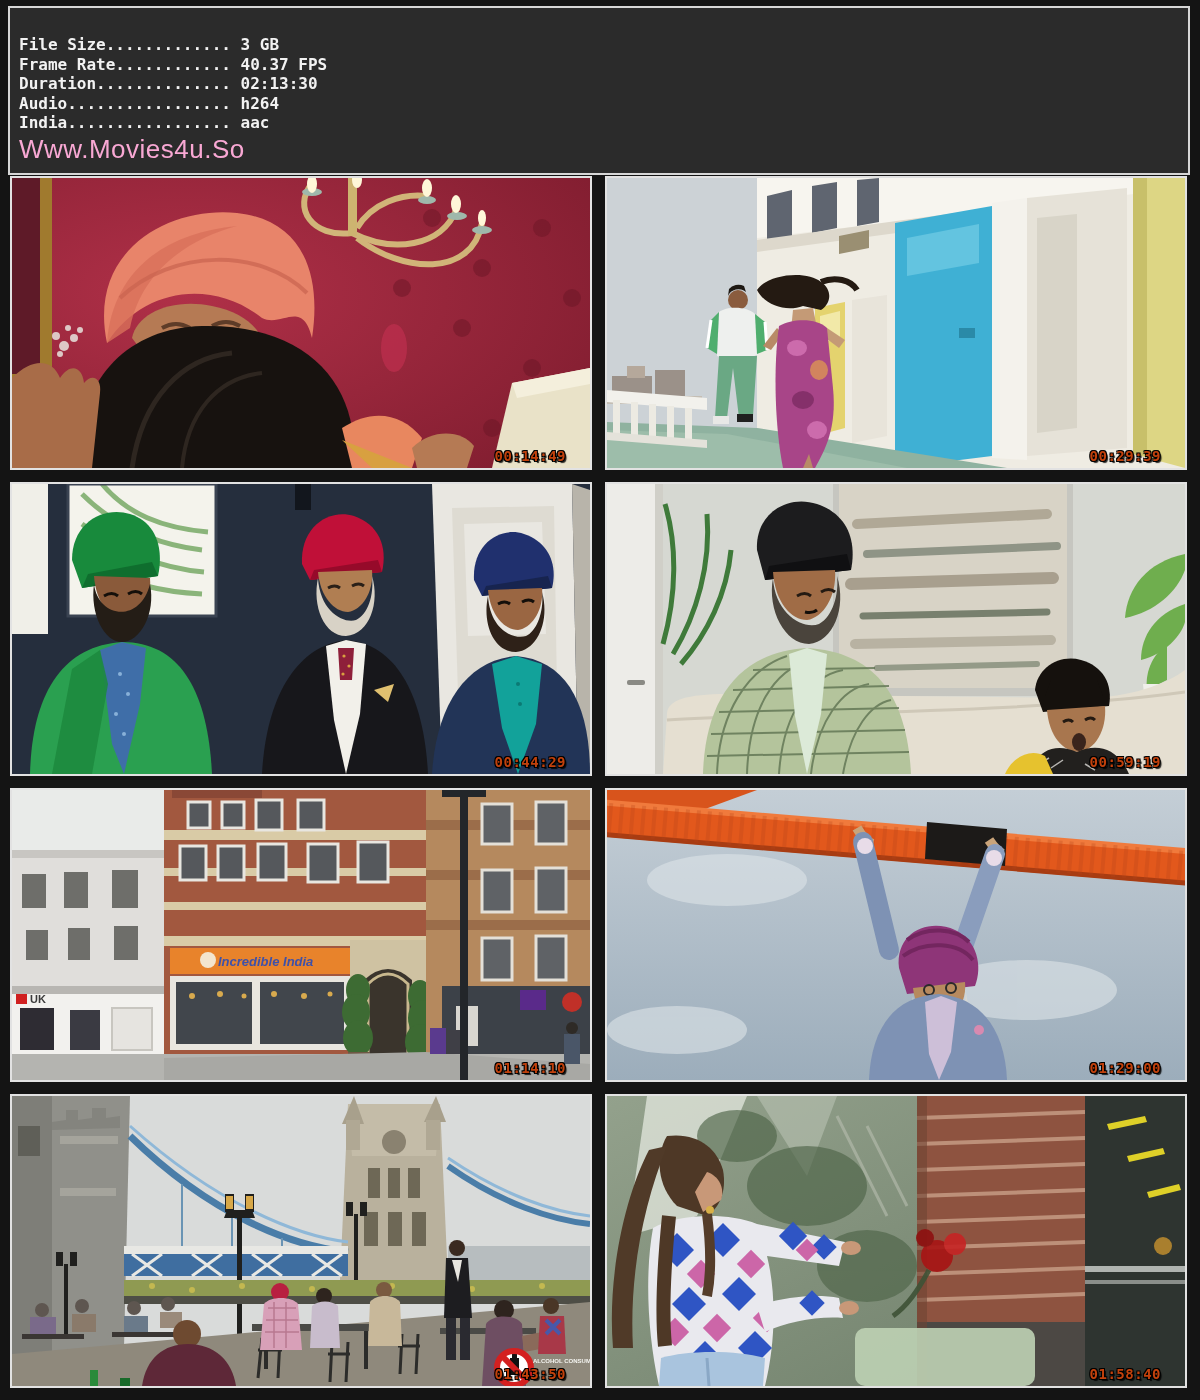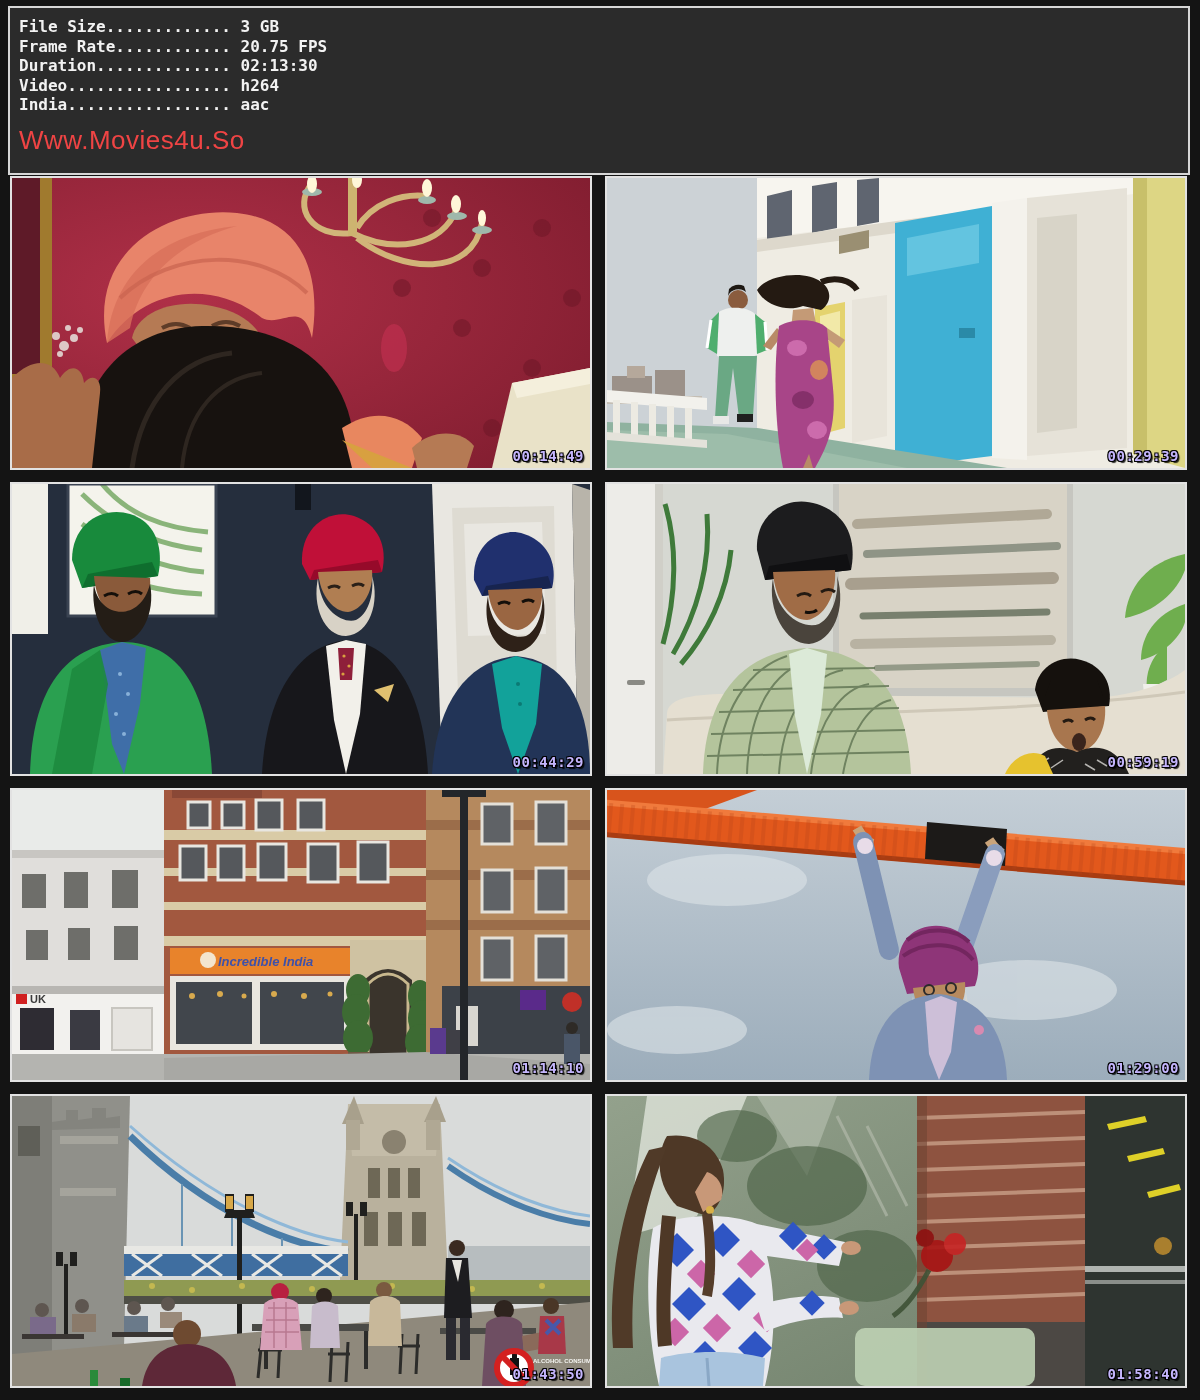--- a/index.html
+++ b/index.html
@@ -1,34 +1,34 @@
 <!DOCTYPE html>
 <html><head>
 <meta charset="utf-8">
 <style>
   *{margin:0;padding:0;box-sizing:border-box}
   html,body{background:#141414}
   body{width:1200px;height:1400px;position:relative;overflow:hidden;font-family:"DejaVu Sans Mono",monospace}
-  .info-panel{position:absolute;left:8px;top:6px;width:1182px;height:169px;background:#2b2b2b;border:2px solid #d6d6d6;padding:9px 0 0 9px}
+  .info-panel{position:absolute;left:8px;top:6px;width:1182px;height:169px;background:#2b2b2b;border:2px solid #d6d6d6;padding:27px 0 0 9px}
   .info-line{font:bold 16px/19.5px "DejaVu Sans Mono",monospace;color:#f2f2f2;white-space:pre}
-  .watermark{font:400 26px/30px "Liberation Sans",sans-serif;color:#ef4444;margin-top:10px;letter-spacing:.5px}
+  .watermark{font:400 26px/30px "Liberation Sans",sans-serif;color:#f9a8d4;margin-top:1px;letter-spacing:.5px}
   .grid{position:absolute;left:10px;top:176px;display:grid;grid-template-columns:582px 582px;grid-auto-rows:294px;column-gap:13px;row-gap:12px}
   .shot{position:relative;border:2px solid #e2e2e2;background:#000}
   .shot svg{display:block;width:578px;height:290px}
-  .ts{position:absolute;right:6px;bottom:4px;font:bold 14px "DejaVu Sans Mono",monospace;color:#c4b5fd;letter-spacing:.5px;
+  .ts{position:absolute;right:24px;bottom:4px;font:bold 14px "DejaVu Sans Mono",monospace;color:#c2410c;letter-spacing:.5px;
       text-shadow:-1px -1px 0 #000,1px -1px 0 #000,-1px 1px 0 #000,1px 1px 0 #000,2px 2px 1px rgba(0,0,0,.85)}
 </style>
 </head>
 <body>
 
 <div class="info-panel">
   <div class="info-line">File Size............. 3 GB</div>
-  <div class="info-line">Frame Rate............ 20.75 FPS</div>
+  <div class="info-line">Frame Rate............ 40.37 FPS</div>
   <div class="info-line">Duration.............. 02:13:30</div>
-  <div class="info-line">Video................. h264</div>
+  <div class="info-line">Audio................. h264</div>
   <div class="info-line">India................. aac</div>
   <div class="watermark">Www.Movies4u.So</div>
 </div>
 
 <div class="grid">
 
   <figure class="shot">
     <svg viewBox="0 0 578 290">
       <defs>
         <radialGradient id="g1" cx="30%" cy="40%" r="90%">

